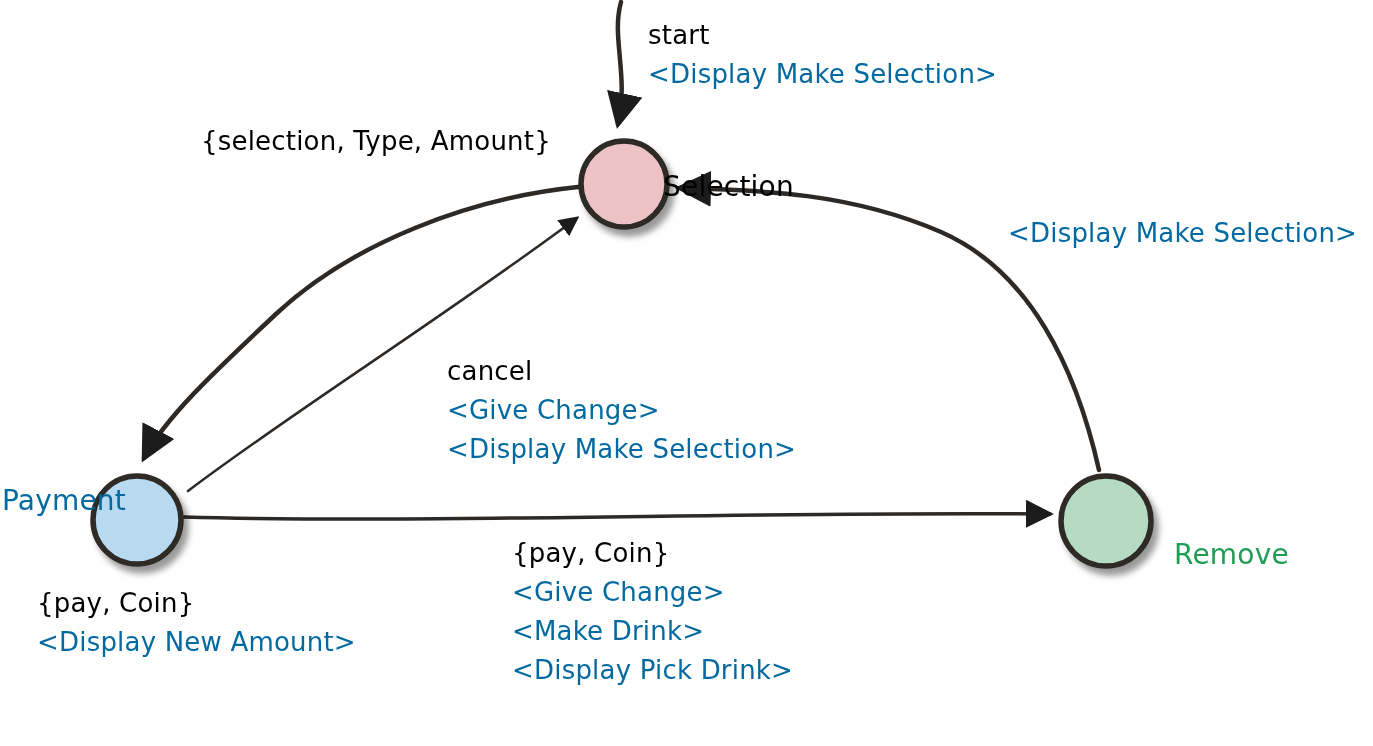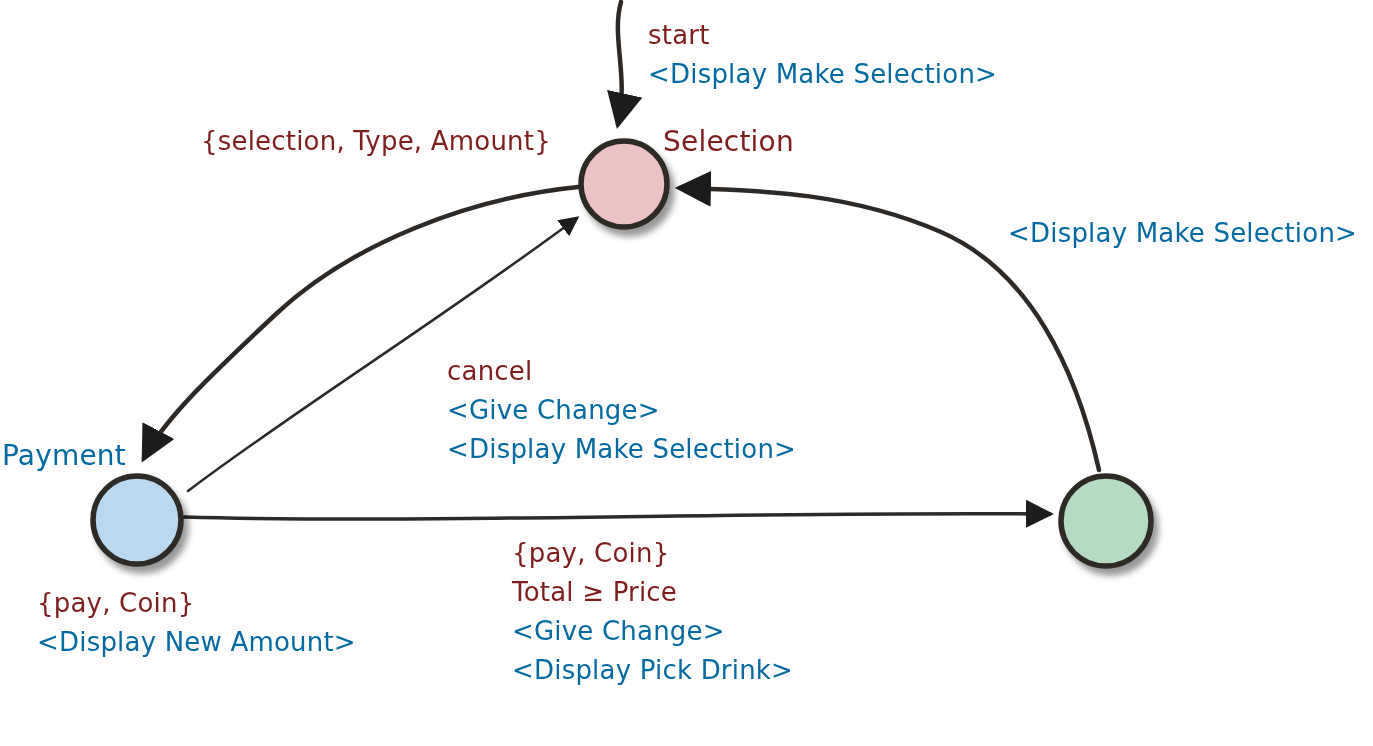--- a/index.html
+++ b/index.html
@@ -13,24 +13,24 @@
   }
   .stage svg{position:absolute;left:0;top:0;}
   .lbl{
     position:absolute;
     white-space:nowrap;
     font-size:26px;
     line-height:39px;
     color:#1c1c1c;
     letter-spacing:0.2px;
   }
-  .red{color:#7f1d1d;}
+  .red{color:#000000;}
   .grn{color:#1f9d55;}
   .blk{color:#0369a1;}
-  .state-name{font-size:28px;}
+  .state-name{font-size:28px;margin-top:45px;}
 </style>
 </head>
 <body>
 
 <div class="stage">
 
   <svg width="1373" height="746" viewBox="0 0 1373 746">
     <defs>
       <marker id="arrow" viewBox="0 0 10 10" refX="8.6" refY="5" markerWidth="8" markerHeight="8" orient="auto" markerUnits="strokeWidth">
         <path d="M0 0 L10 5 L0 10 Z" fill="#1c1c1c"></path>
@@ -71,26 +71,27 @@
     <div class="blk">&lt;Give Change&gt;</div>
     <div class="blk">&lt;Display Make Selection&gt;</div>
   </div>
 
   <div class="lbl" style="left:1008px;top:214px;">
     <div class="blk">&lt;Display Make Selection&gt;</div>
   </div>
 
   <div class="lbl blk state-name" style="left:2px;top:436px;">Payment</div>
 
+  <div class="lbl grn state-name" style="left:1174px;top:490px;">Remove</div>
 
   <div class="lbl" style="left:37px;top:584px;">
     <div class="red">{pay, Coin}</div>
     <div class="blk">&lt;Display New Amount&gt;</div>
   </div>
 
   <div class="lbl" style="left:512px;top:534px;">
     <div class="red">{pay, Coin}</div>
-    <div class="red">Total ≥ Price</div>
     <div class="blk">&lt;Give Change&gt;</div>
+    <div class="blk">&lt;Make Drink&gt;</div>
     <div class="blk">&lt;Display Pick Drink&gt;</div>
   </div>
 
 </div>
 
 </body></html>

